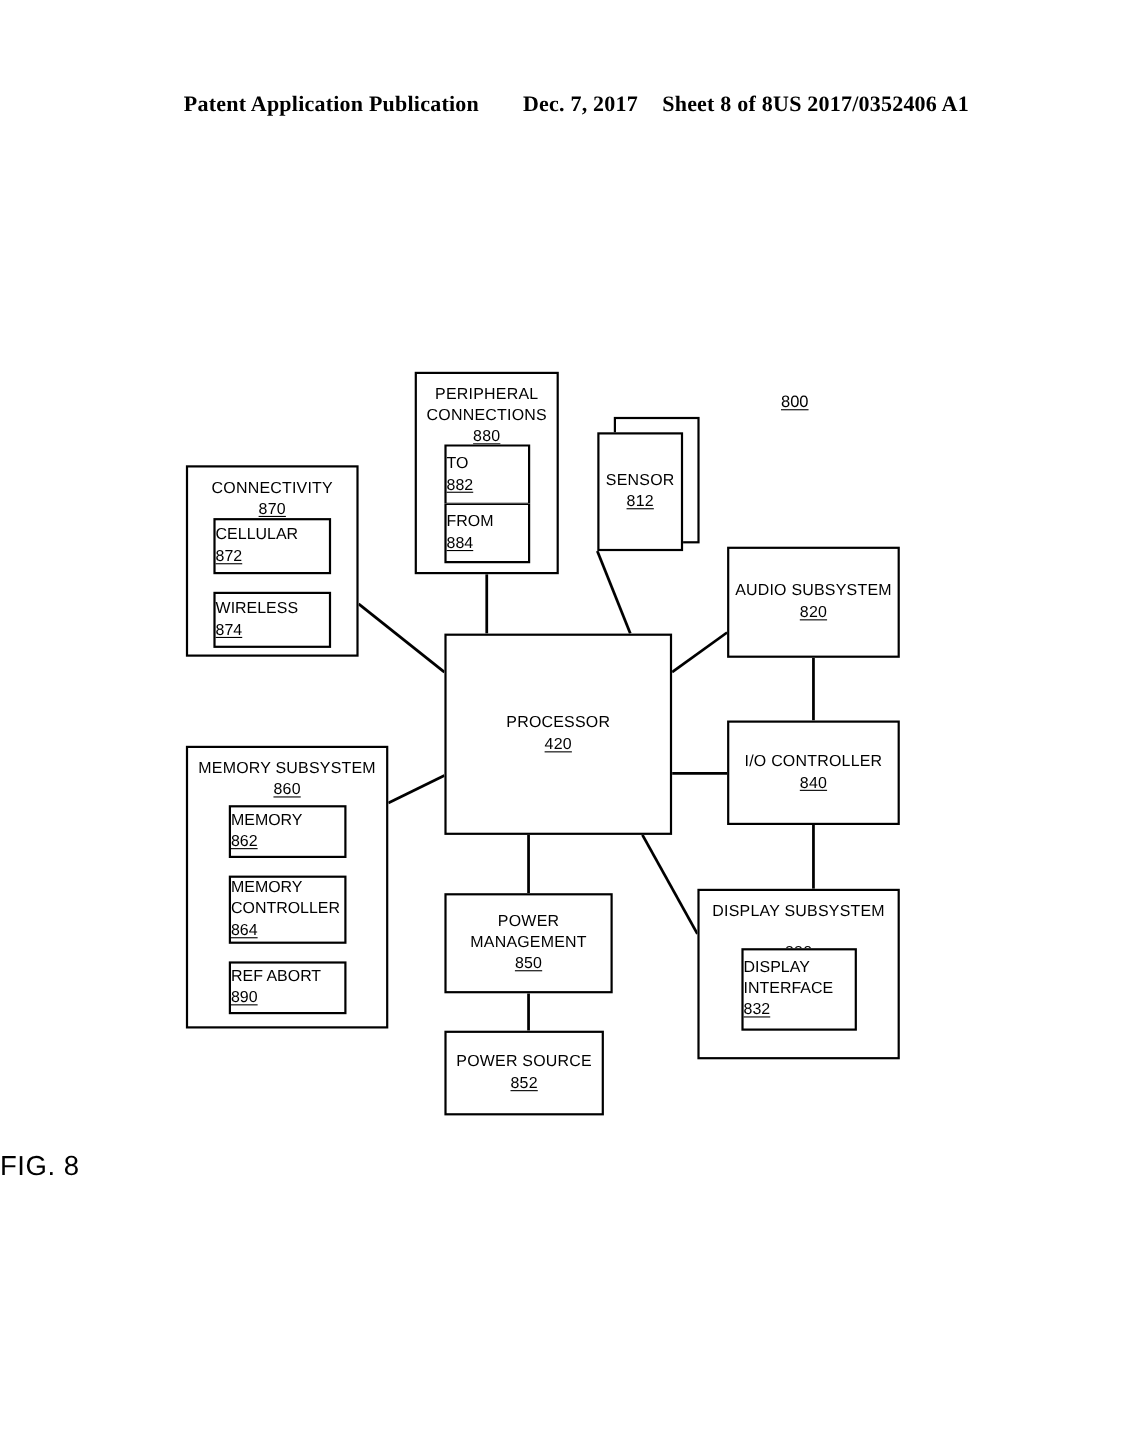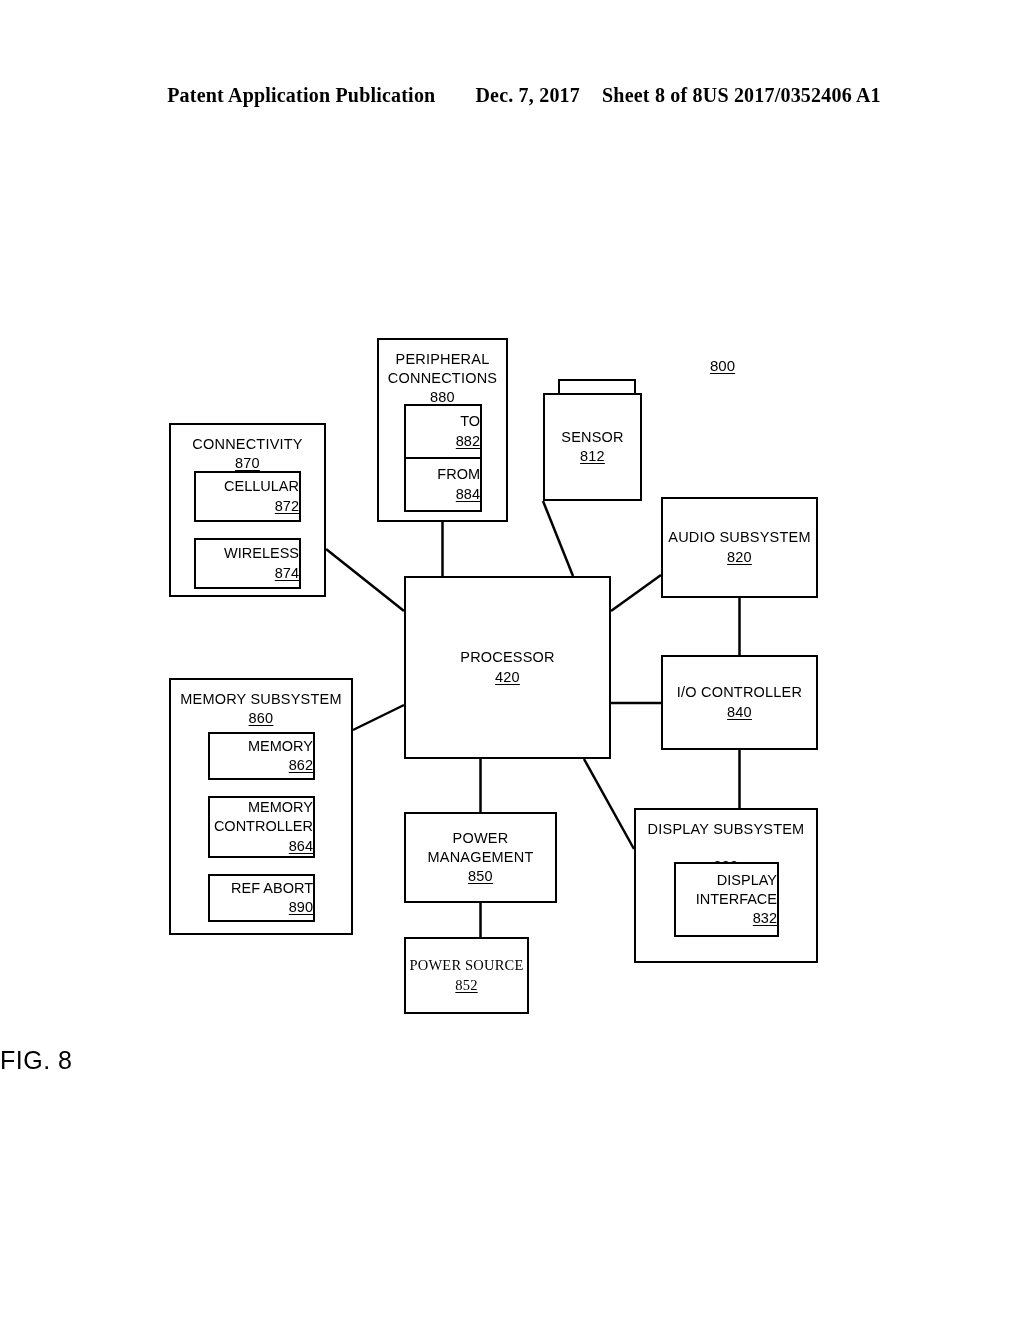--- a/index.html
+++ b/index.html
@@ -77,21 +77,21 @@
   
   .container-title { padding-top: 10px; }
 
   .inner {
     position: absolute;
     border: 2.5px solid #000;
     background: #fff;
     box-sizing: border-box;
     display: flex;
     flex-direction: column;
-    align-items: flex-end;
+    align-items: flex-start;
     justify-content: center;
     text-align: center;
     font-size: 14.5px;
     line-height: 1.32;
   }
 
   
   #box-peripheral { left: 377px; top: 338px; width: 131px; height: 184px; }
   #box-to         { left: 404px; top: 404px; width: 78px; height: 54px;
                     border-bottom-width: 1.8px; }
@@ -101,35 +101,35 @@
   #box-connectivity { left: 169px; top: 423px; width: 157px; height: 174px; }
   #box-cellular     { left: 194px; top: 471px; width: 107px; height: 51px; }
   #box-wireless     { left: 194px; top: 538px; width: 107px; height: 51px; }
 
   
   #sensor-back {
     position: absolute;
     left: 558px; top: 379px; width: 78px; height: 115px;
     border: 2.5px solid #000; background: #fff; box-sizing: border-box;
   }
-  #box-sensor { left: 543px; top: 393px; width: 99px; height: 108px; }
+  #box-sensor { left: 543px; top: 393px; width: 78px; height: 108px; }
 
   #box-audio   { left: 661px; top: 497px; width: 157px; height: 101px; }
   #box-io      { left: 661px; top: 655px; width: 157px; height: 95px; }
   #box-display { left: 634px; top: 808px; width: 184px; height: 155px; gap: 18px; }
   #box-display-interface { left: 674px; top: 862px; width: 105px; height: 75px; }
 
   #box-memsub  { left: 169px; top: 678px; width: 184px; height: 257px; }
   #box-memory  { left: 208px; top: 732px; width: 107px; height: 48px; }
   #box-memctrl { left: 208px; top: 796px; width: 107px; height: 62px; }
   #box-refabort{ left: 208px; top: 874px; width: 107px; height: 48px; }
 
   #box-processor { left: 404px; top: 576px; width: 207px; height: 183px; }
   #box-power-mgmt { left: 404px; top: 812px; width: 153px; height: 91px; }
-  #box-power-src  { left: 404px; top: 937px; width: 125px; height: 77px; font-family: Liberation Serif, serif; }
+  #box-power-src  { left: 404px; top: 937px; width: 145px; height: 77px; }
 
   
   #label-800 {
     position: absolute;
     left: 710px; top: 357px;
     font-size: 15px;
   }
   #fig-caption {
     position: absolute;
     left: 0; top: 1046px;

